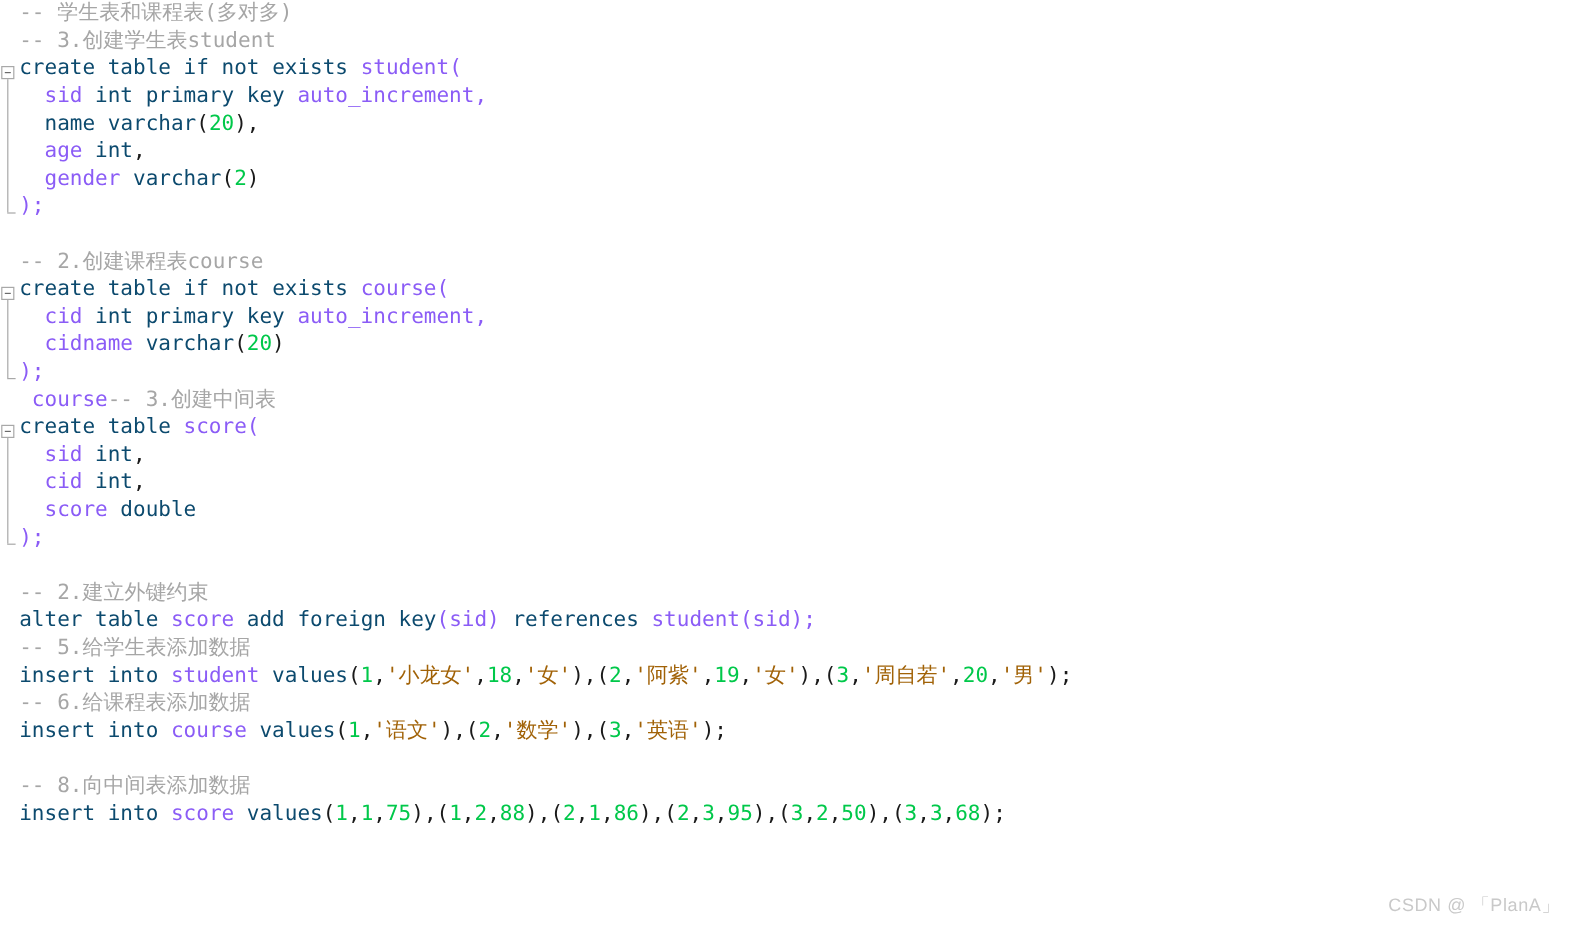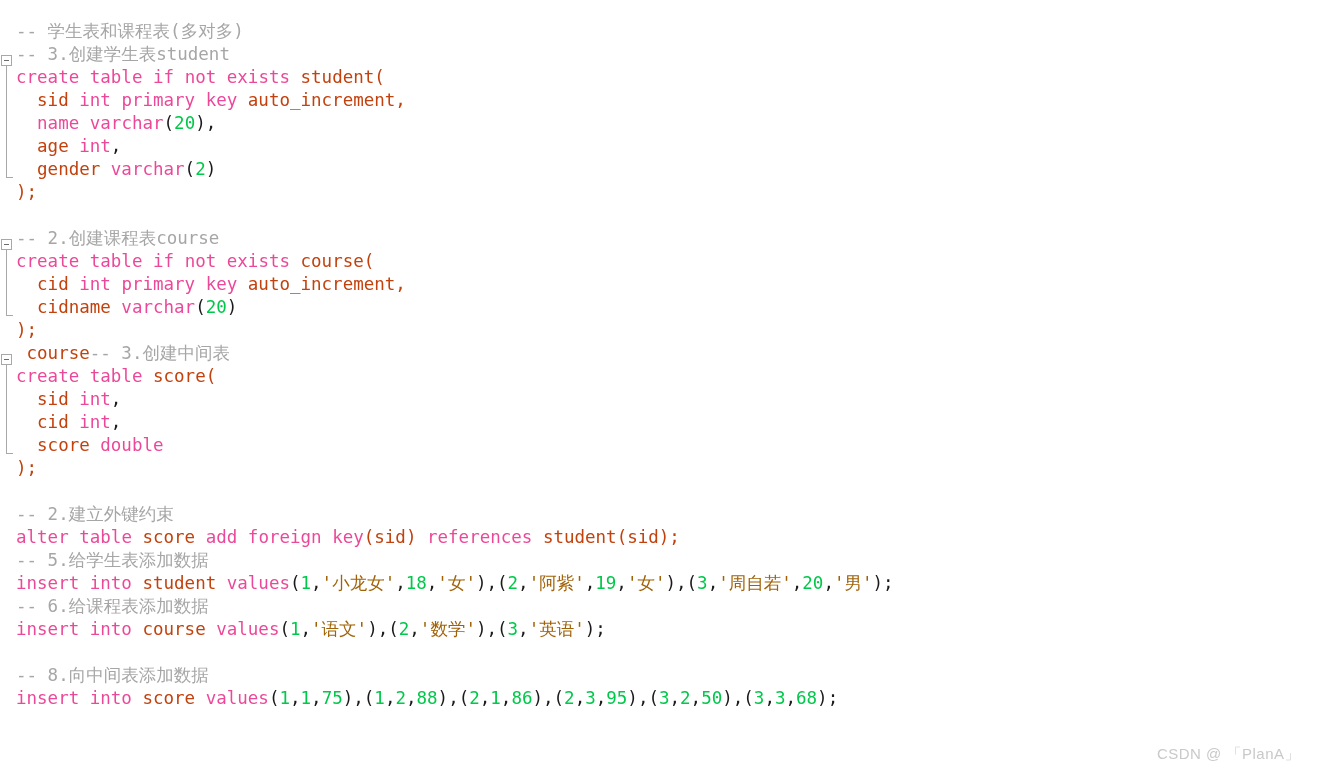--- a/index.html
+++ b/index.html
@@ -20,41 +20,41 @@
     height: 776px;
     background: #ffffff;
   }
 
   
   .code-area {
     position: absolute;
     left: 0;
     top: 0;
     width: 1318px;
-    padding-top: 20px;
+    padding-top: 0;
     box-sizing: border-box;
   }
 
   .line {
     position: relative;
     height: 23px;
     line-height: 23px;
     font-size: 17.5px;
     letter-spacing: 0px;
     white-space: pre;
     padding-left: 16px;
     color: #000000;
   }
 
   
-  .kw      { color: #ec4899; }
+  .kw      { color: #0c4a6e; }
   .str     { color: #a16207; }
   .num     { color: #00c84a; }
   .cmt     { color: #a6a6a6; }
-  .plain   { color: #c2410c; }
+  .plain   { color: #8b5cf6; }
   .punct   { color: #1a1a1a; }
 
   
   .fold {
     position: absolute;
     left: 1px;
     width: 13px;
     pointer-events: none;
   }
   .fold-box {

